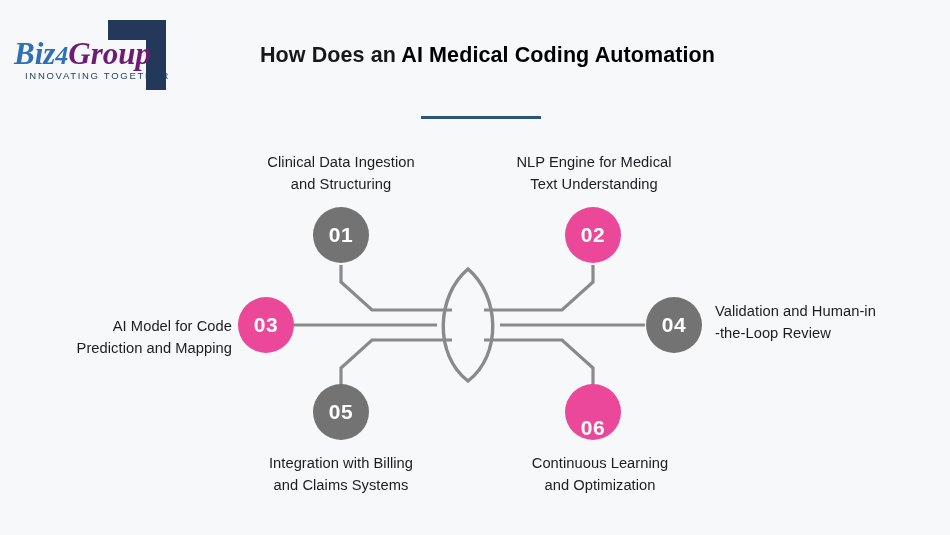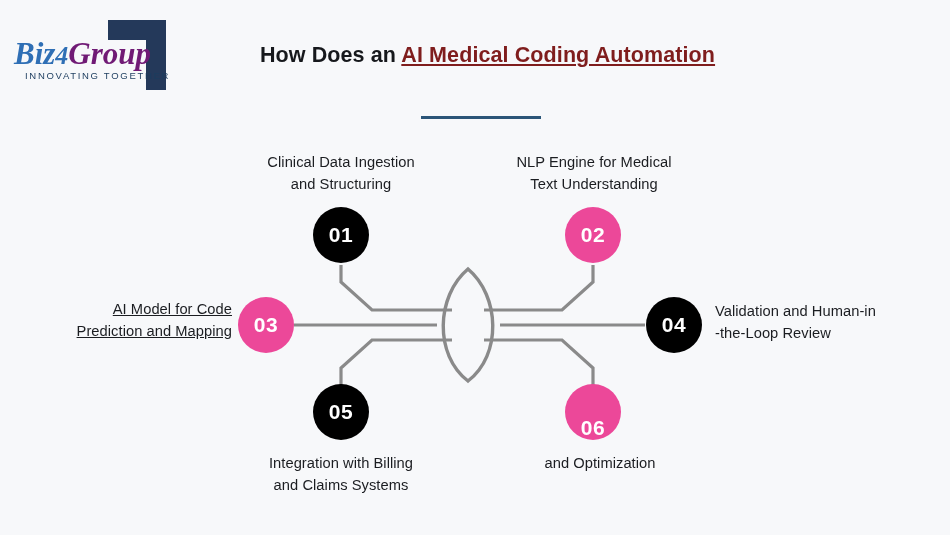--- a/index.html
+++ b/index.html
@@ -35,36 +35,36 @@
     color:#1c3c5e; white-space:nowrap;
   }
 
   
   .heading {
     position:absolute; left:215px; top:40px; width:545px;
     text-align:center;
     font-size:21.5px; font-weight:bold; line-height:30px;
     color:#16181c; letter-spacing:0.1px;
   }
-  .heading .hl { color:#7f1d1d;text-decoration:underline; }
+  .heading .hl { color:#000000; }
   .heading-rule {
     position:absolute; left:421px; top:116px;
     width:120px; height:3px; background:#2b5578;
   }
 
   
   .diagram { position:absolute; left:0; top:0; width:950px; height:535px; }
 
   
   .node {
     position:absolute; width:56px; height:56px; border-radius:50%;
     display:flex; align-items:center; justify-content:center;
     color:#ffffff; font-size:21px; font-weight:bold; letter-spacing:0.5px;
   }
-  .node.light { background:#000000; }
+  .node.light { background:#737373; }
   .node.dark  { background:#ec4899; }
 
   
   .label {
     position:absolute;
     font-size:14.7px; line-height:22px; color:#1b1d21;
     letter-spacing:0.05px;
   }
   .label.center { text-align:center; }
   .label.right  { text-align:right; }
@@ -131,32 +131,33 @@
   <div class="label center" style="left:226px; top:151px; width:230px;">
     <div>Clinical Data Ingestion</div>
     <div>and Structuring</div>
   </div>
 
   <div class="label center" style="left:479px; top:151px; width:230px;">
     <div>NLP Engine for Medical</div>
     <div>Text Understanding</div>
   </div>
 
-  <div class="label right" style="left:6px; top:298px; width:226px;text-decoration:underline;">
+  <div class="label right" style="left:6px; top:315px; width:226px;">
     <div>AI Model for Code</div>
     <div>Prediction and Mapping</div>
   </div>
 
   <div class="label left" style="left:715px; top:300px; width:235px;">
     <div>Validation and Human-in</div>
     <div>-the-Loop Review</div>
   </div>
 
   <div class="label center" style="left:226px; top:452px; width:230px;">
     <div>Integration with Billing</div>
     <div>and Claims Systems</div>
   </div>
 
   <div class="label center" style="left:487px; top:452px; width:226px;">
+    <div>Continuous Learning</div>
     <div>and Optimization</div>
   </div>
 
 </div>
 
 </body></html>

